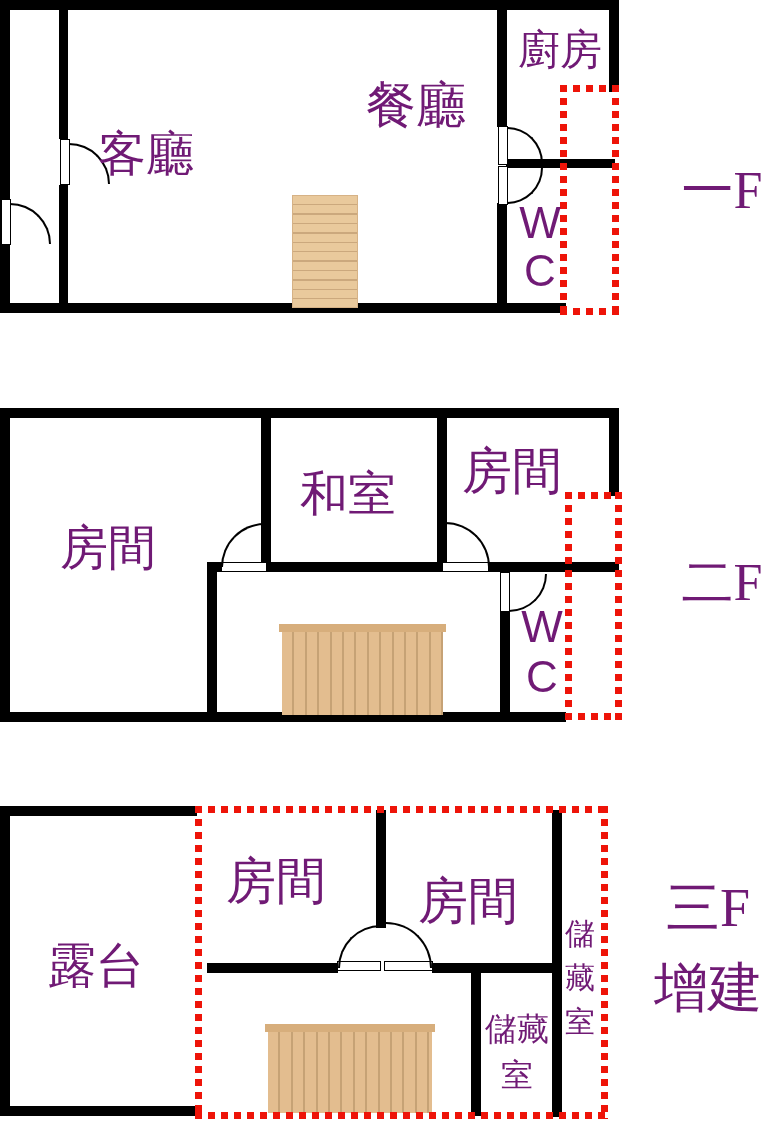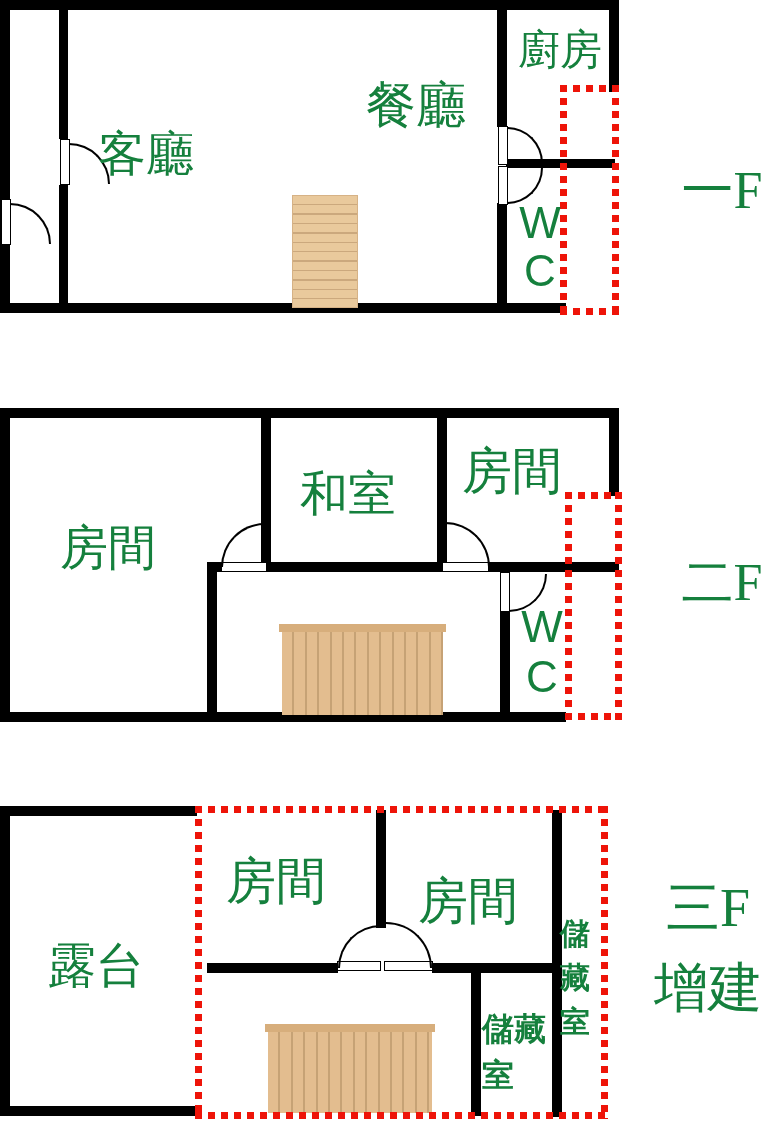--- a/index.html
+++ b/index.html
@@ -15,25 +15,25 @@
   .arc-tl{border-top-width:2px;border-left-width:2px;border-top-left-radius:100%;}
   .arc-tr{border-top-width:2px;border-right-width:2px;border-top-right-radius:100%;}
   .arc-br{border-bottom-width:2px;border-right-width:2px;border-bottom-right-radius:100%;}
   
   .stairs-h{position:absolute;background:repeating-linear-gradient(180deg,#e9c99c 0 8px,#cba87d 8px 9.4px);
             border:1px solid #d6b286;box-sizing:border-box;}
   .stairs-v{position:absolute;background:repeating-linear-gradient(90deg,#e3bd8f 0 10.4px,#c6a275 10.4px 12.4px);
             box-sizing:border-box;}
   .stairs-cap{position:absolute;background:#d7ae7c;}
   
-  .lbl{position:absolute;color:#15803d;white-space:nowrap;}
+  .lbl{position:absolute;color:#701a75;white-space:nowrap;}
   .cjk{font-family:"Liberation Serif",serif;}
   .latin{font-family:"Liberation Sans",sans-serif;}
   .floor-label{font-family:"Liberation Serif",serif;text-align:center;}
-  .wrap{white-space:normal;font-weight:bold;}
+  .wrap{white-space:normal;text-align:center;}
 </style>
 </head>
 <body>
 
 <div id="plan">
 
   <div class="wall" style="left:0;top:0;width:619px;height:10px;"></div>
   <div class="wall" style="left:0;top:0;width:10px;height:313px;"></div>
   <div class="wall" style="left:0;top:303px;width:566px;height:10px;"></div>
   <div class="wall" style="left:59px;top:0;width:9px;height:139px;"></div>

